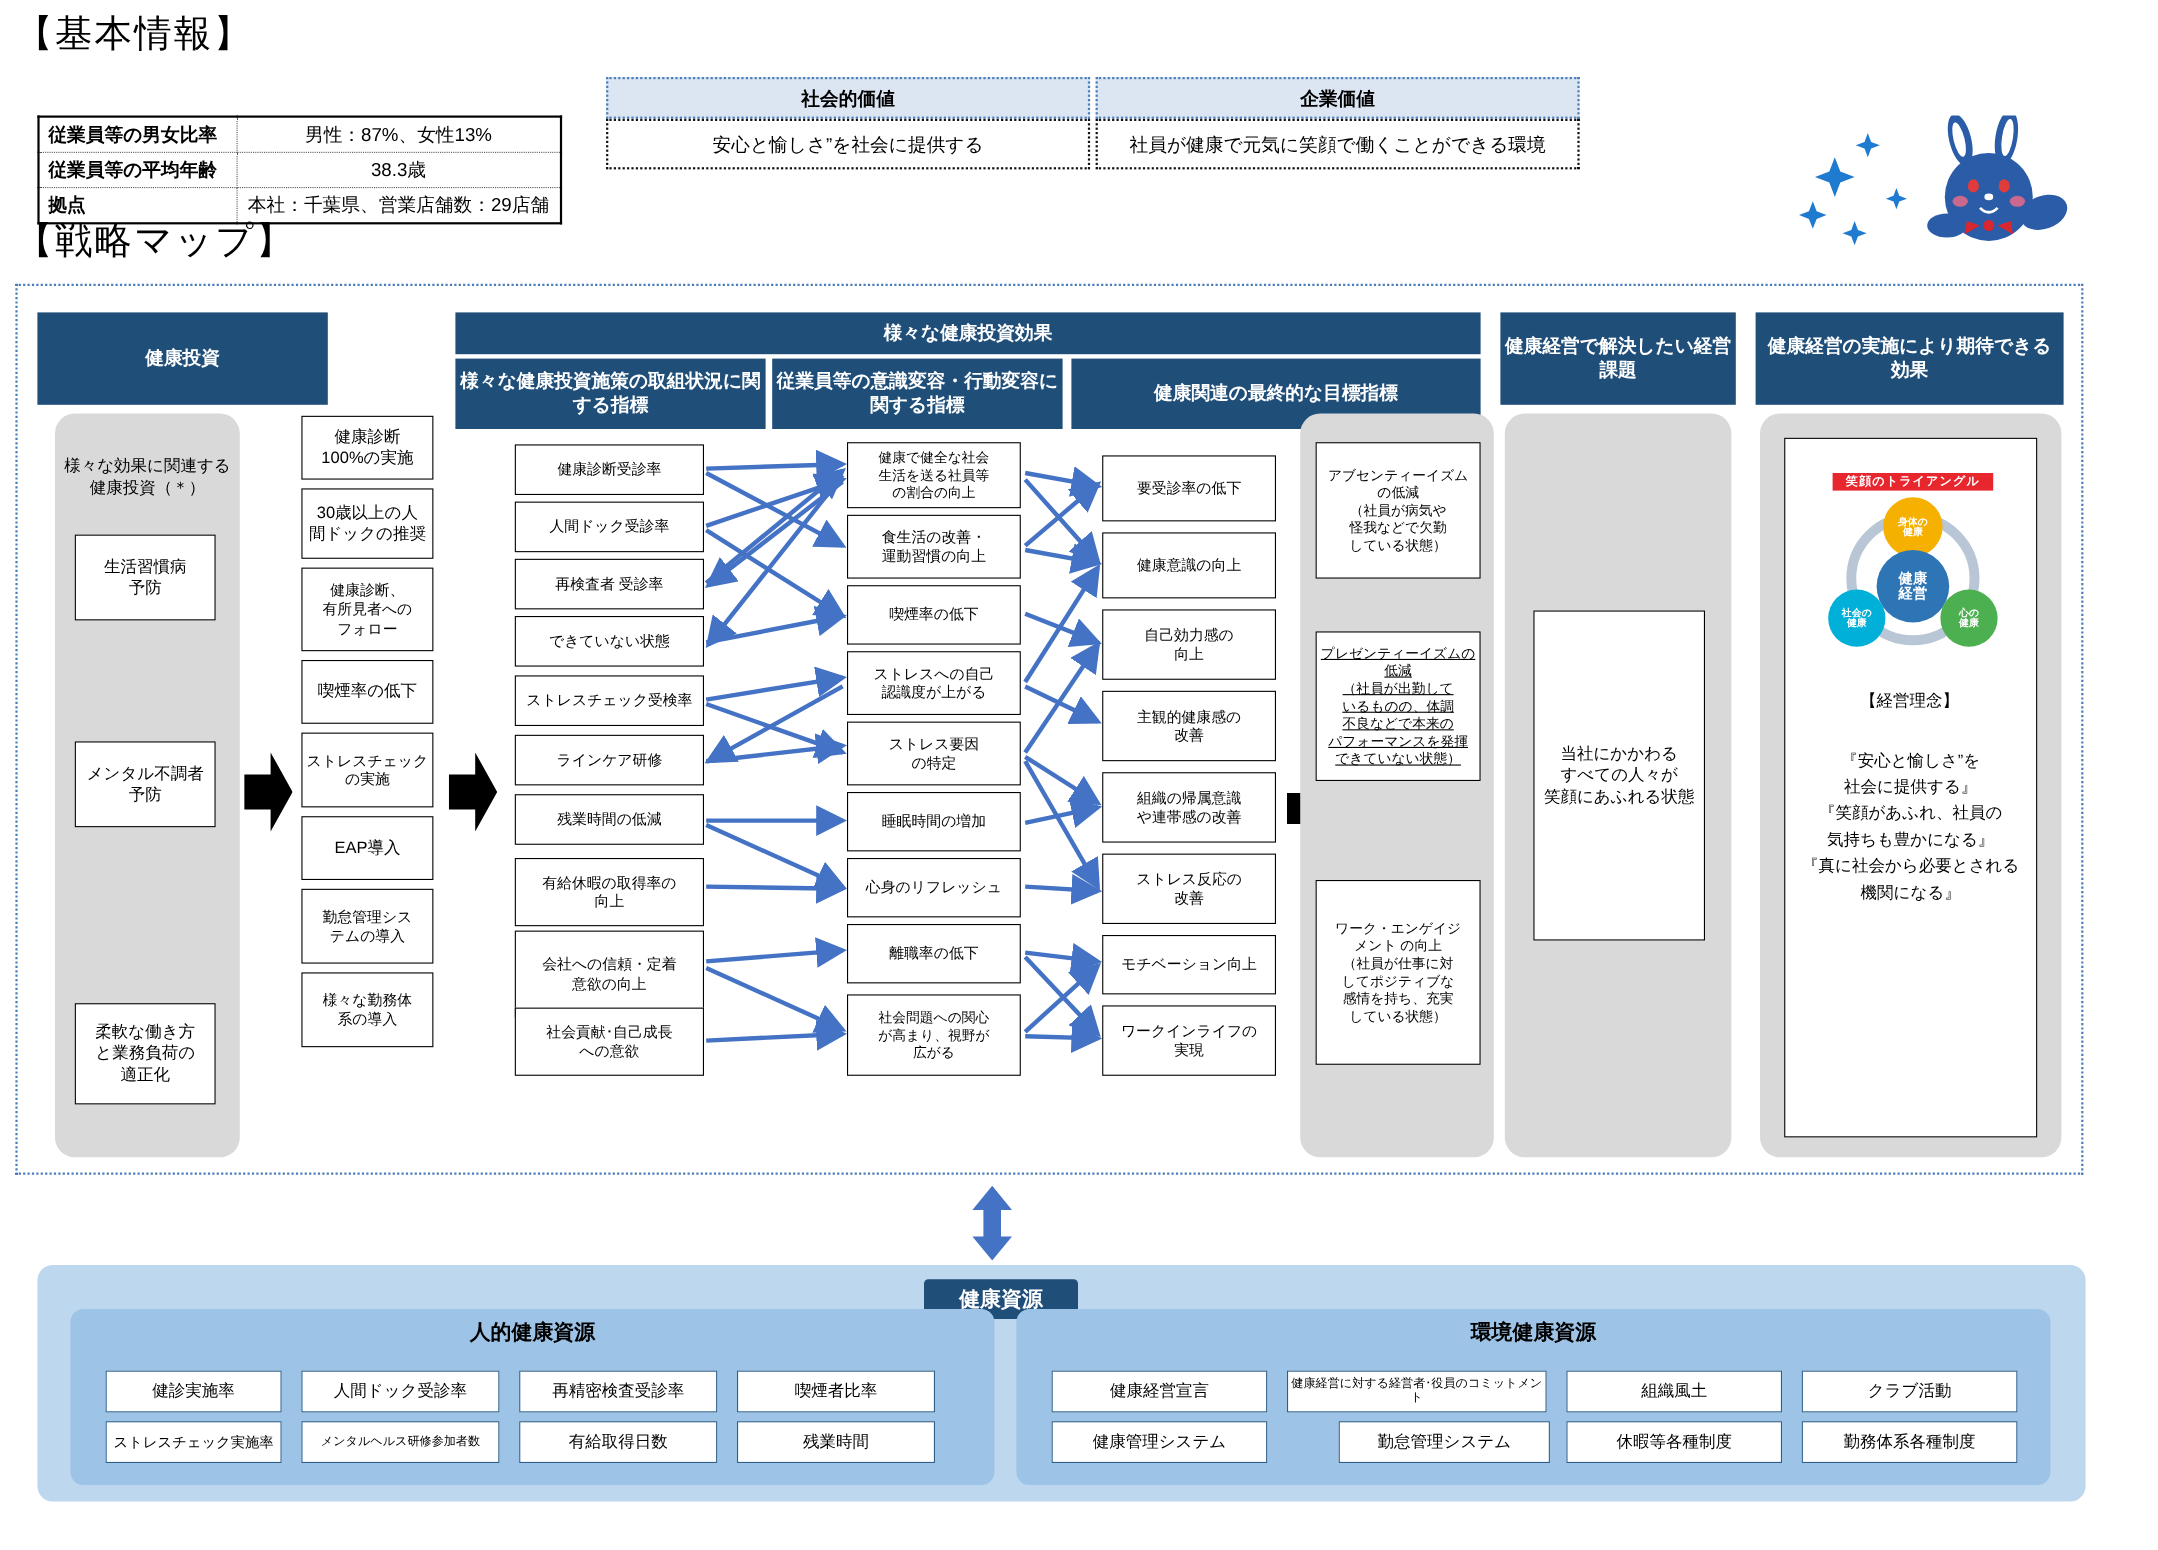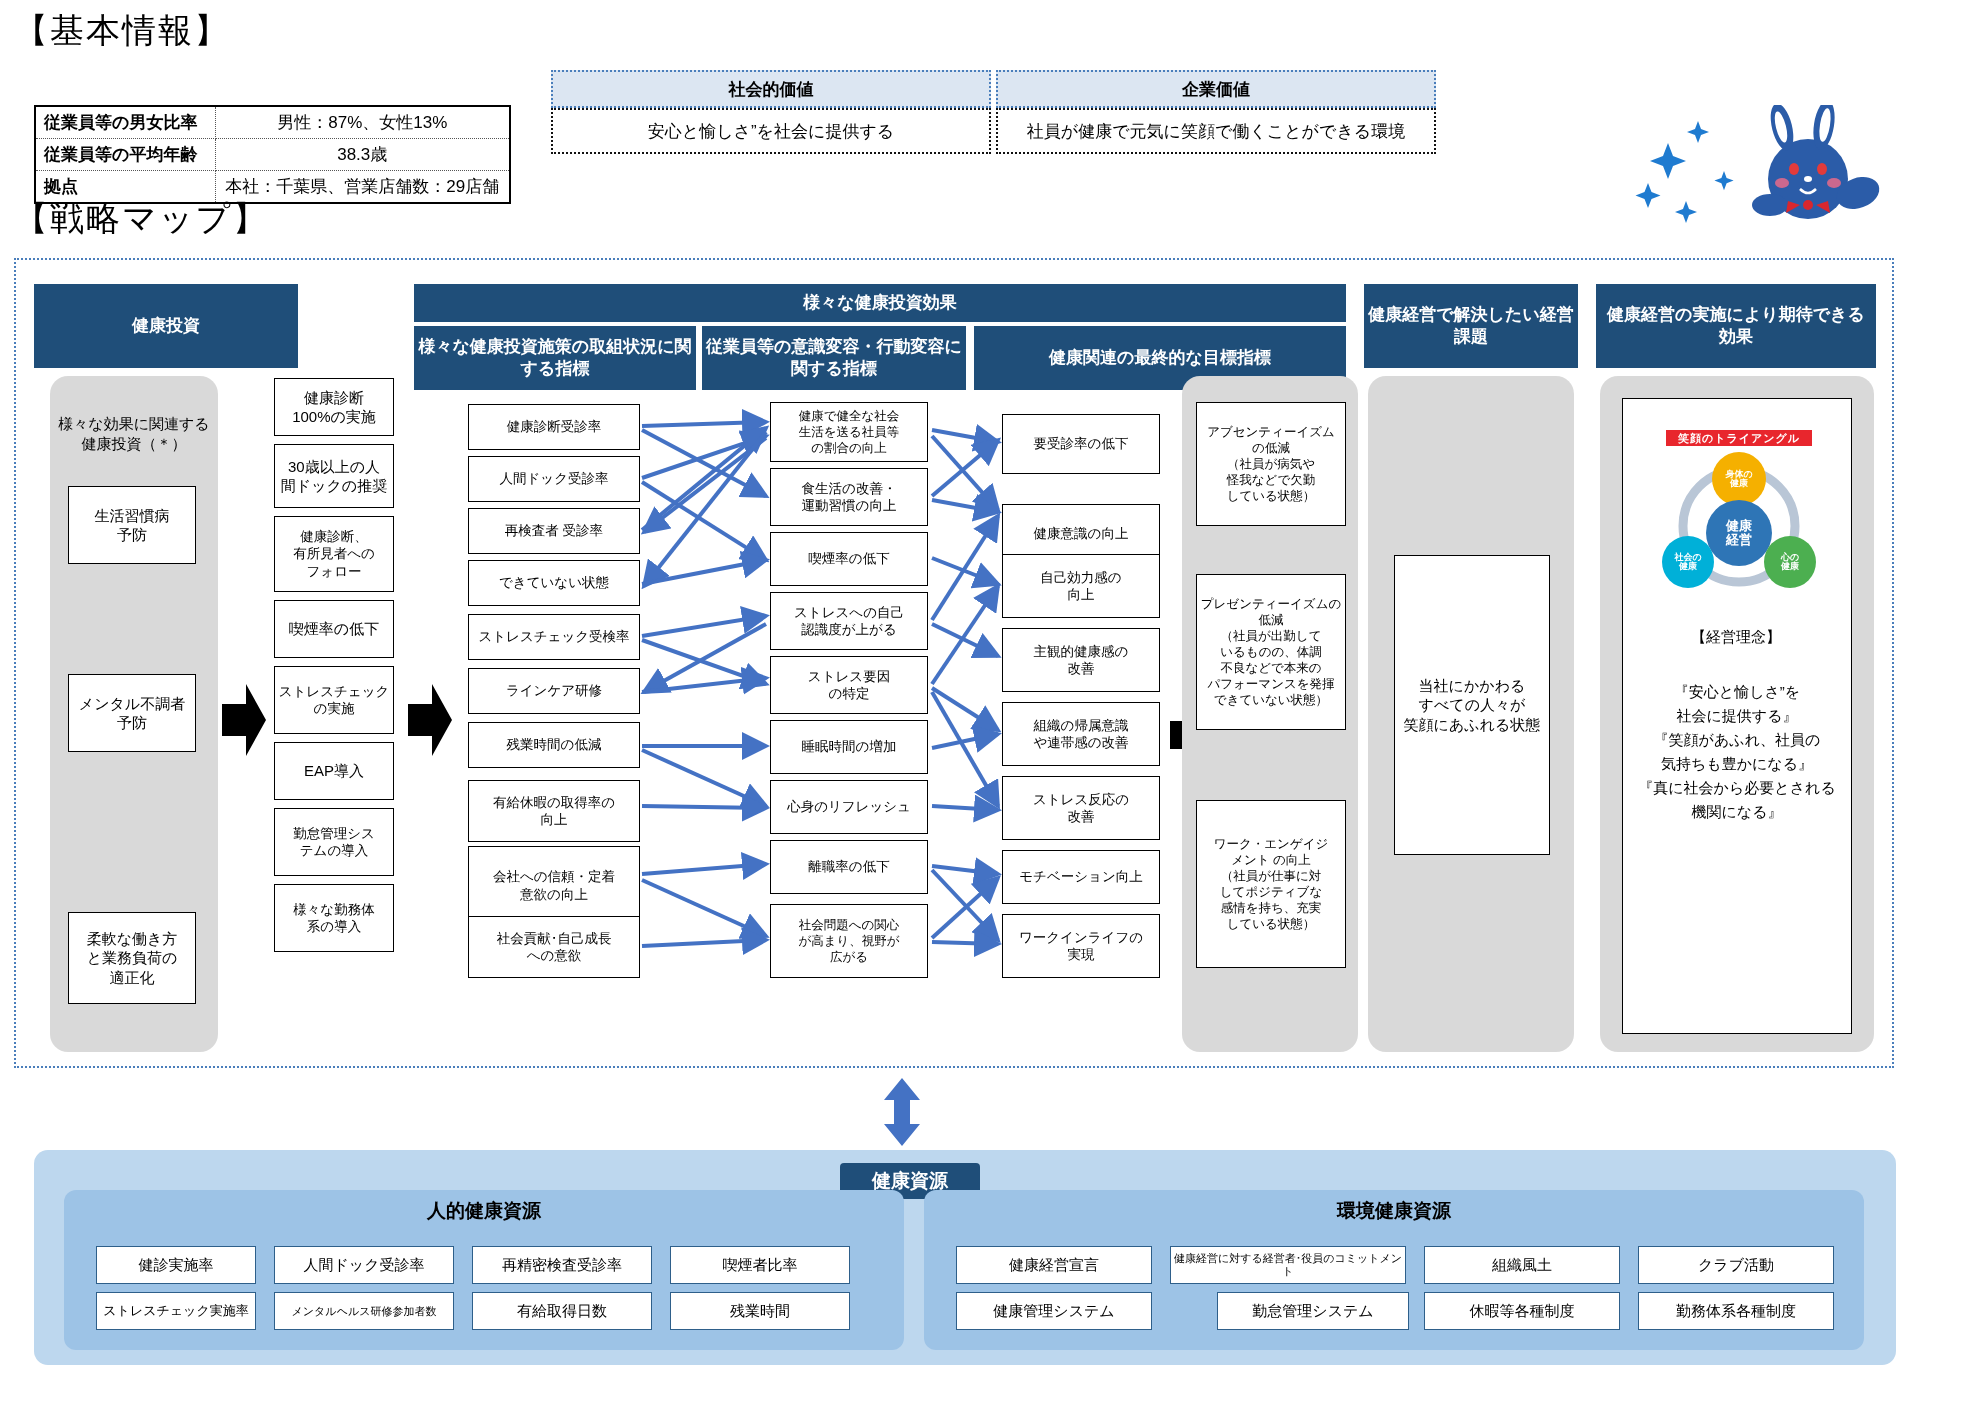--- a/index.html
+++ b/index.html
@@ -293,21 +293,21 @@
   <div class="abs wbox sm" style="left: 754px; top: 396px; width: 158px; height: 58px; white-space: pre-line;">ストレス要因
 の特定</div>
   <div class="abs wbox sm" style="left:754px; top:460px; width:158px; height:54px;">睡眠時間の増加</div>
   <div class="abs wbox sm" style="left:754px; top:520px; width:158px; height:54px;">心身のリフレッシュ</div>
   <div class="abs wbox sm" style="left:754px; top:580px; width:158px; height:54px;">離職率の低下</div>
   <div class="abs wbox xs" style="left: 754px; top: 644px; width: 158px; height: 74px; white-space: pre-line;">社会問題への関心
 が高まり、視野が
 広がる</div>
 
   <div class="abs wbox sm" style="left:986px; top:154px; width:158px; height:60px;">要受診率の低下</div>
-  <div class="abs wbox sm" style="left:986px; top:224px; width:158px; height:60px;margin-top:20px;">健康意識の向上</div>
+  <div class="abs wbox sm" style="left:986px; top:224px; width:158px; height:60px;">健康意識の向上</div>
   <div class="abs wbox sm" style="left: 986px; top: 294px; width: 158px; height: 64px; white-space: pre-line;">自己効力感の
 向上</div>
   <div class="abs wbox sm" style="left: 986px; top: 368px; width: 158px; height: 64px; white-space: pre-line;">主観的健康感の
 改善</div>
   <div class="abs wbox sm" style="left: 986px; top: 442px; width: 158px; height: 64px; white-space: pre-line;">組織の帰属意識
 や連帯感の改善</div>
   <div class="abs wbox sm" style="left: 986px; top: 516px; width: 158px; height: 64px; white-space: pre-line;">ストレス反応の
 改善</div>
   <div class="abs wbox sm" style="left:986px; top:590px; width:158px; height:54px;">モチベーション向上</div>
   <div class="abs wbox sm" style="left: 986px; top: 654px; width: 158px; height: 64px; white-space: pre-line;">ワークインライフの
@@ -316,21 +316,21 @@
   <svg class="abs fatsvg" style="left:1154px; top:444px;" width="34" height="62" viewBox="0 0 34 62">
     <path d="M0 17 H18 V0 L34 31 L18 62 V45 H0 Z" fill="#000"></path>
   </svg>
 
   <div class="abs graypanel" style="left:1166px; top:116px; width:176px; height:676px;"></div>
   <div class="abs wbox xs" style="left:1180px; top:142px; width:150px; height:124px; white-space:pre-line;">アブセンティーイズム
 の低減
 （社員が病気や
 怪我などで欠勤
 している状態）</div>
-  <div class="abs wbox xs" style="left:1180px; top:314px; width:150px; height:156px; white-space:pre-line;">プレゼンティーイズムの
+  <div class="abs wbox xs" style="left:1180px; top:314px; width:150px; height:136px; white-space:pre-line;text-decoration:underline;">プレゼンティーイズムの
 低減
 （社員が出勤して
 いるものの、体調
 不良などで本来の
 パフォーマンスを発揮
 できていない状態）</div>
   <div class="abs wbox xs" style="left:1180px; top:540px; width:150px; height:168px; white-space:pre-line;">ワーク・エンゲイジ
 メント の向上
 （社員が仕事に対
 してポジティブな

